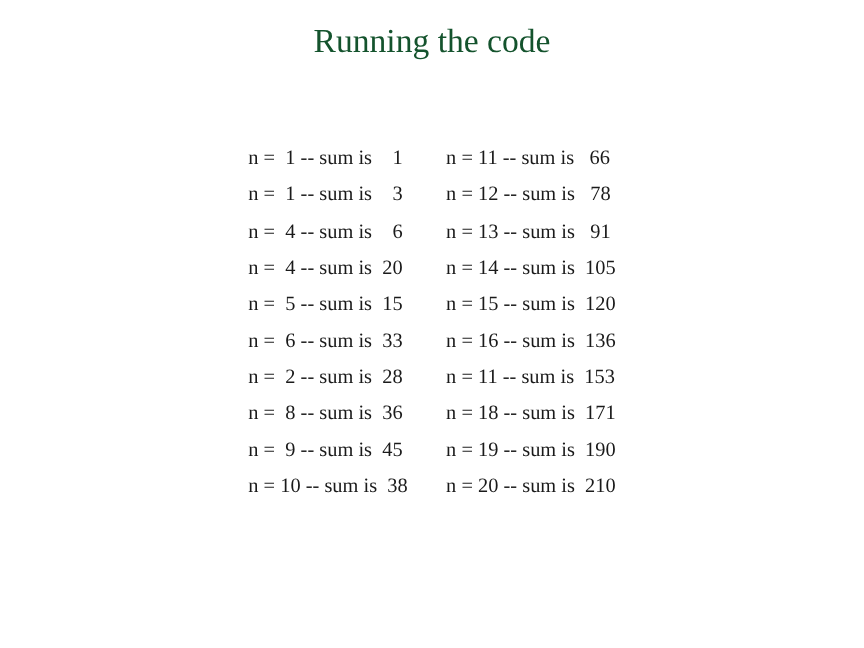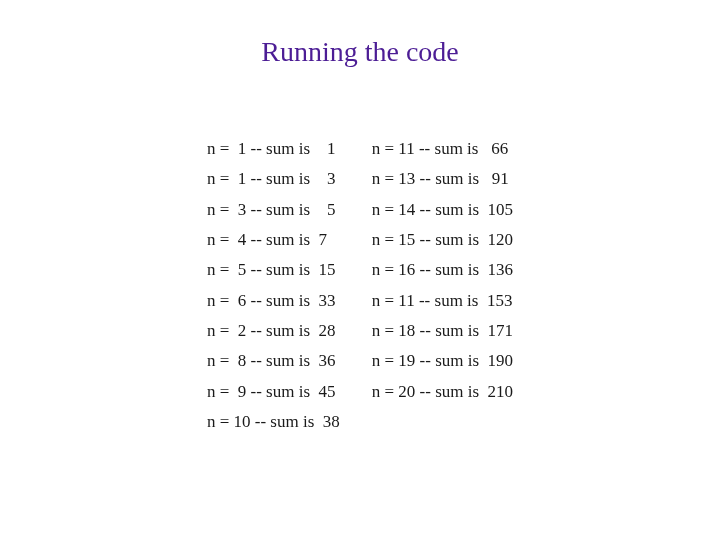--- a/index.html
+++ b/index.html
@@ -12,24 +12,24 @@
       width: 720px;
       height: 540px;
       background: #ffffff;
       font-family: Georgia, 'Times New Roman', serif;
       display: flex;
       flex-direction: column;
       align-items: center;
     }
 
     .title {
-      margin-top: 36px;
+      margin-top: 19px;
       font-size: 28px;
       font-weight: normal;
-      color: #4c1d95;
+      color: #14532d;
       text-align: center;
     }
 
     .content {
       display: flex;
       flex-direction: row;
       margin-top: 68px;
       gap: 32px;
     }
 
@@ -49,31 +49,32 @@
   </style>
 </head>
 <body>
 
 <h1 class="title">Running the code</h1>
 
 <div class="content">
   <div class="column" id="left-col">
       <div class="line">n =  1 -- sum is    1</div>
       <div class="line">n =  1 -- sum is    3</div>
-      <div class="line">n =  3 -- sum is    5</div>
-      <div class="line">n =  4 -- sum is  7</div>
+      <div class="line">n =  4 -- sum is    6</div>
+      <div class="line">n =  4 -- sum is  20</div>
       <div class="line">n =  5 -- sum is  15</div>
       <div class="line">n =  6 -- sum is  33</div>
       <div class="line">n =  2 -- sum is  28</div>
       <div class="line">n =  8 -- sum is  36</div>
       <div class="line">n =  9 -- sum is  45</div>
       <div class="line">n = 10 -- sum is  38</div>
     </div>
   <div class="column" id="right-col">
       <div class="line">n = 11 -- sum is   66</div>
+      <div class="line">n = 12 -- sum is   78</div>
       <div class="line">n = 13 -- sum is   91</div>
       <div class="line">n = 14 -- sum is  105</div>
       <div class="line">n = 15 -- sum is  120</div>
       <div class="line">n = 16 -- sum is  136</div>
       <div class="line">n = 11 -- sum is  153</div>
       <div class="line">n = 18 -- sum is  171</div>
       <div class="line">n = 19 -- sum is  190</div>
       <div class="line">n = 20 -- sum is  210</div>
     </div>
 </div>

